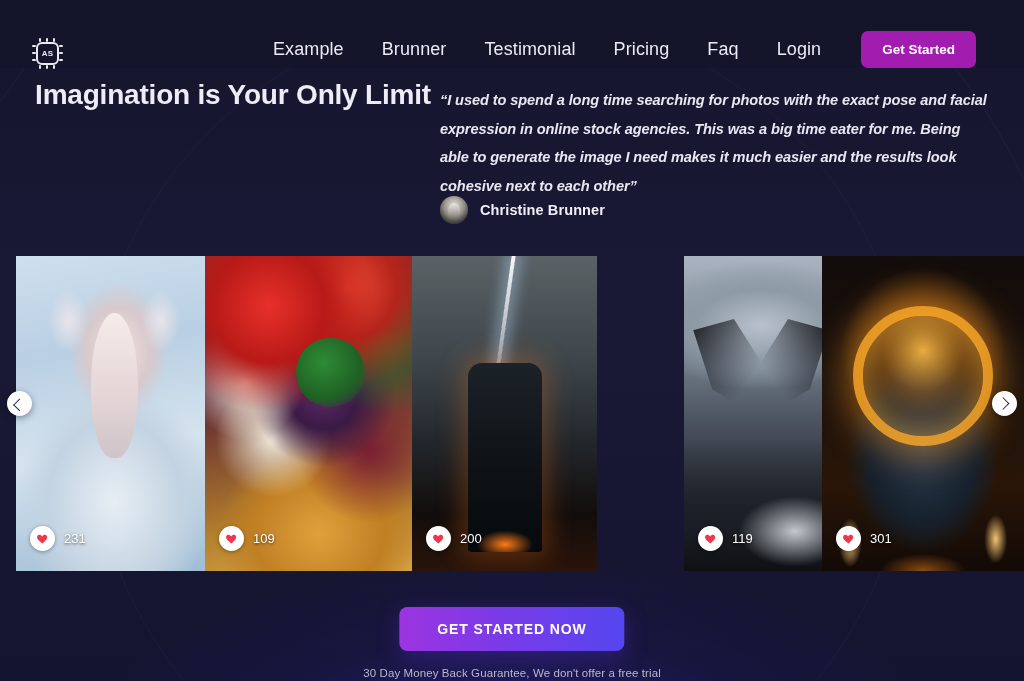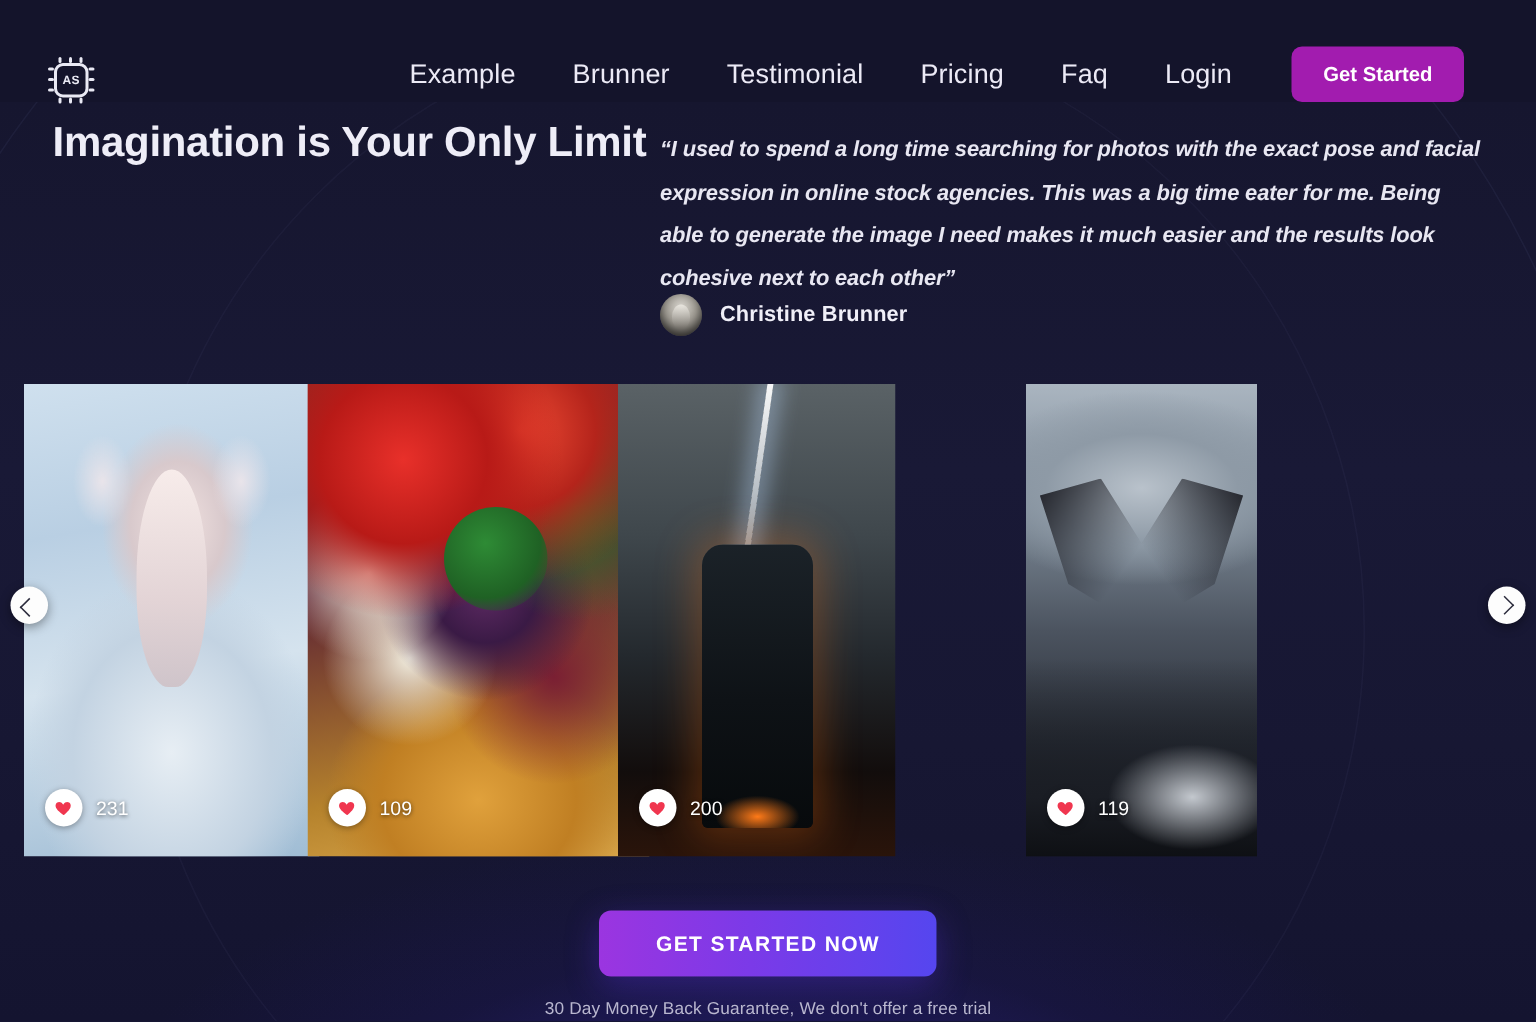--- a/index.html
+++ b/index.html
@@ -332,20 +332,31 @@
       <div class="like">
         <div class="like-badge">
           <svg class="heart" viewBox="0 0 24 24" aria-hidden="true">
               <path fill="#f0364f" d="M12 21s-7.5-4.8-9.5-9.1C1 8.6 2.8 5 6.3 5c2 0 3.5 1.1 4.4 2.4l.6.9.6-.9C12.8 6.1 14.3 5 16.3 5c3.5 0 5.3 3.6 3.8 6.9C18.1 16.2 12 21 12 21z"></path>
             </svg>
         </div>
         <div class="like-count">119</div>
       </div>
     </div>
 
+    <div class="card" style="left:822px; width:202px;">
+      <div class="art art-necro"></div>
+      <div class="like">
+        <div class="like-badge">
+          <svg class="heart" viewBox="0 0 24 24" aria-hidden="true">
+              <path fill="#f0364f" d="M12 21s-7.5-4.8-9.5-9.1C1 8.6 2.8 5 6.3 5c2 0 3.5 1.1 4.4 2.4l.6.9.6-.9C12.8 6.1 14.3 5 16.3 5c3.5 0 5.3 3.6 3.8 6.9C18.1 16.2 12 21 12 21z"></path>
+            </svg>
+        </div>
+        <div class="like-count">301</div>
+      </div>
+    </div>
   </div>
 
   <div class="nav-arrow left">
     <span class="chev l"></span>
   </div>
   <div class="nav-arrow right">
     <span class="chev r"></span>
   </div>
 
   <div class="footer">

